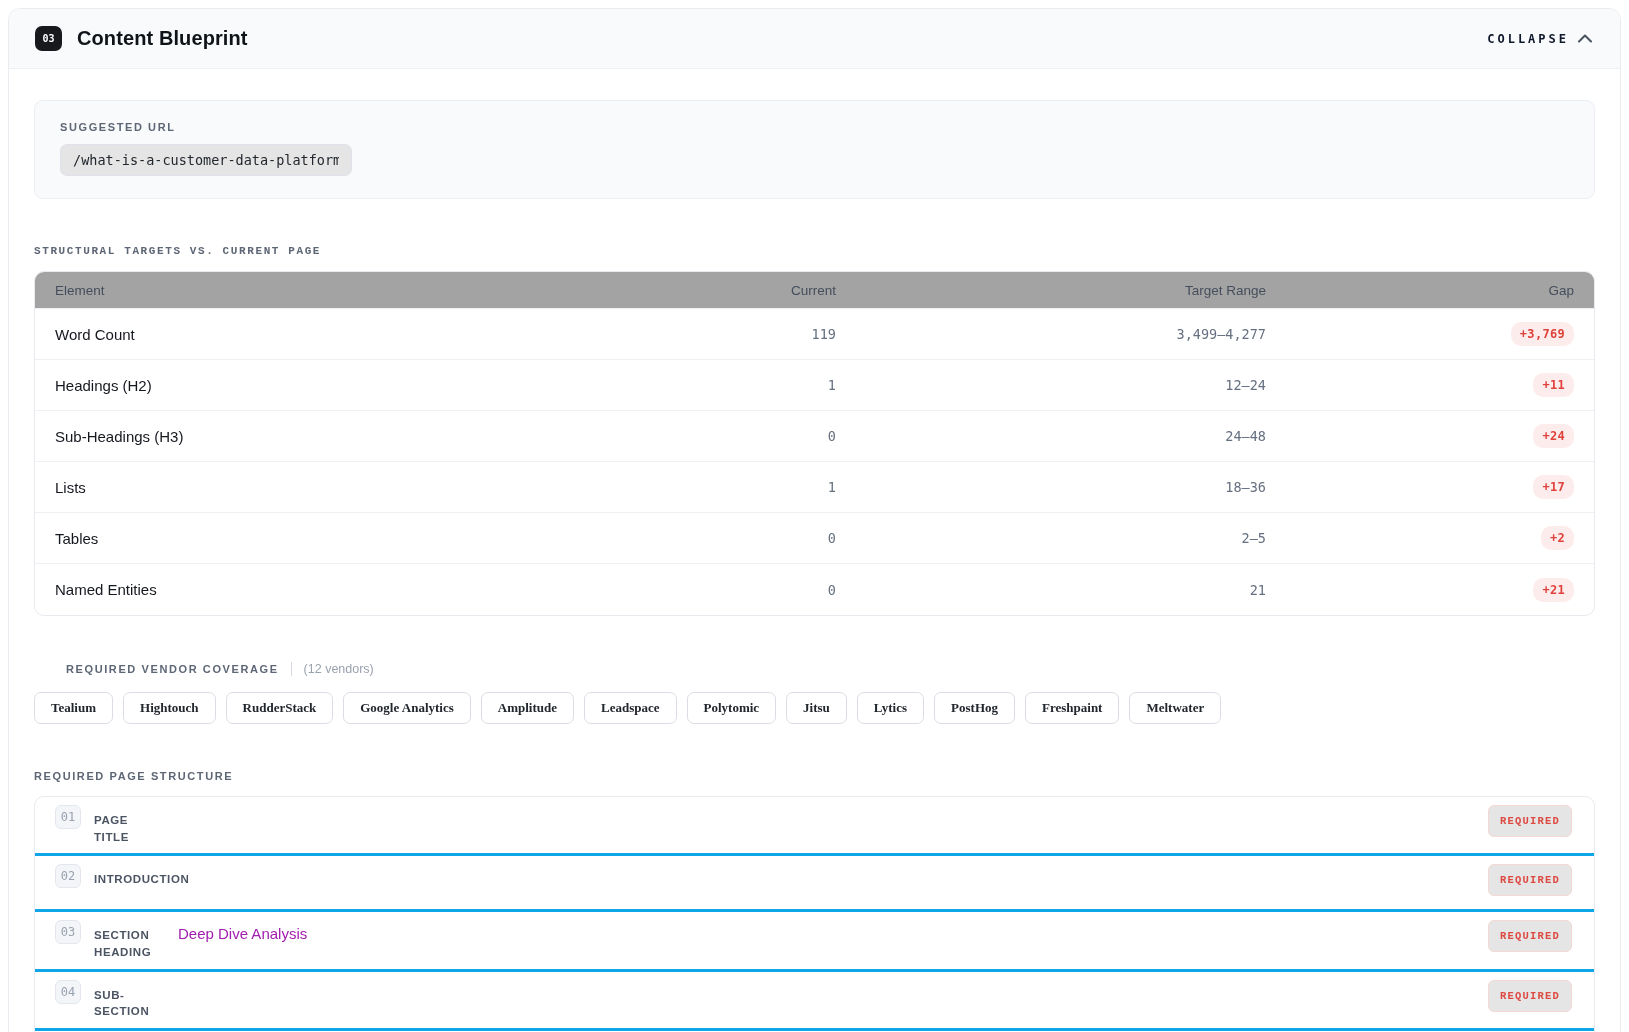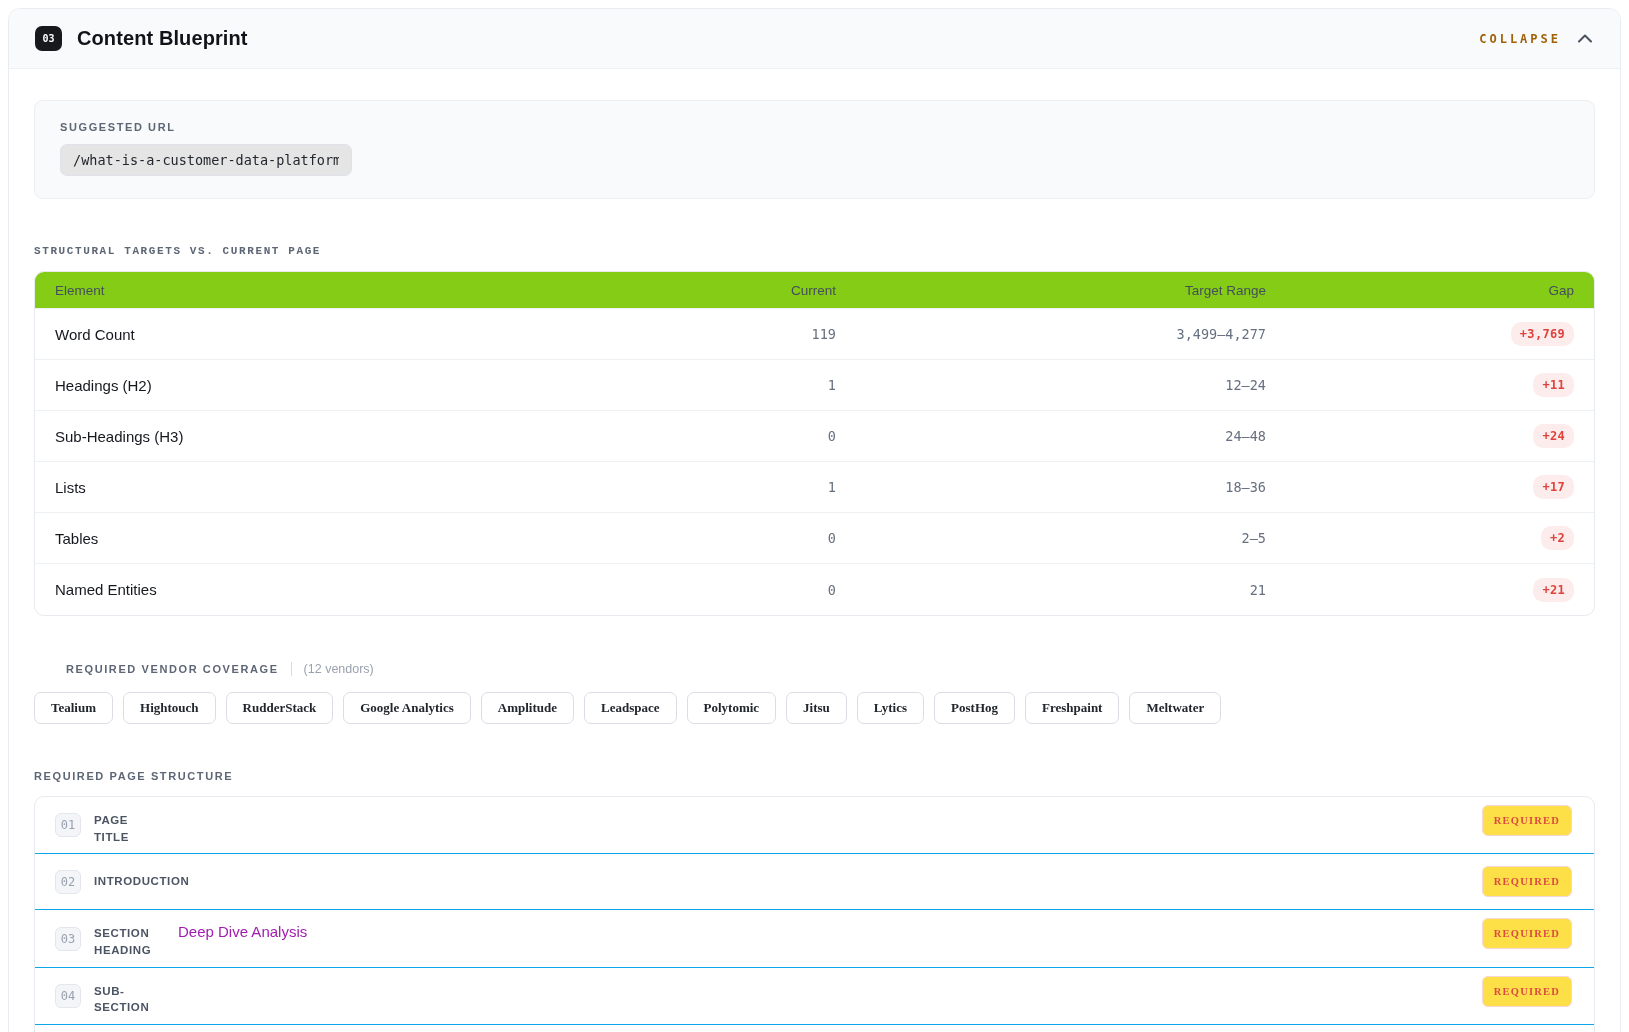--- a/index.html
+++ b/index.html
@@ -17,24 +17,24 @@
     height:60px; background:#f8fafc; border-bottom:1px solid #edf0f4;
     border-radius:12px 12px 0 0; display:flex; align-items:center; padding:0 28px 0 26px;
   }
   .hdr-badge {
     width:27px; height:25px; background:#17191d; color:#ffffff; border-radius:7px;
     display:flex; align-items:center; justify-content:center;
     font-family:"DejaVu Sans Mono", monospace; font-size:10px; font-weight:bold;
   }
   .hdr-title { margin-left:15px; font-size:20px; font-weight:600; color:#101419; letter-spacing:.1px; }
   .hdr-collapse {
-    margin-left:auto; display:flex; align-items:center; gap:17px; cursor:pointer;
+    margin-left:auto; display:flex; align-items:center; gap:9px; cursor:pointer;
     background:none; border:none;
     font-family:"DejaVu Sans Mono", monospace; font-size:12px; font-weight:bold;
-    color:#a16207; letter-spacing:3px;
+    color:#0f172a; letter-spacing:3px;
   }
   .hdr-collapse svg { stroke:#4a5260; }
 
   
   .content { padding:31px 25px 0 25px; }
 
   .sec-label {
     font-size:11px; font-weight:bold; color:#5d6675; letter-spacing:1.6px;
   }
 
@@ -53,21 +53,21 @@
   
   .tbl-label { margin-top:46px;font-family:Liberation Mono, monospace; }
   .tbl {
     margin-top:14px; border:1px solid #e7eaef; border-radius:10px; overflow:hidden;
     background:#fff;
   }
   .t-row {
     display:grid; grid-template-columns:1fr 170px 430px 308px;
     align-items:center; padding:0 20px;
   }
-  .t-head { background:#84cc16; height:37px; border-bottom:1px solid #eceff3; }
+  .t-head { background:#a3a3a3; height:37px; border-bottom:1px solid #eceff3; }
   .t-head .t-cell { font-size:13.5px; font-weight:500; color:#454e5c; }
   .t-body { height:51px; border-bottom:1px solid #eef1f4; }
   .t-body:last-child { border-bottom:none; }
   .t-cell.num { text-align:right; }
   .t-el { font-size:15px; color:#15181e; }
   .t-val { font-family:"DejaVu Sans Mono", monospace; font-size:13.5px; color:#667080; }
   .gap-badge {
     display:inline-block; background:#fdecec; color:#e0413b; border-radius:10px;
     font-family:"DejaVu Sans Mono", monospace; font-size:12px; font-weight:bold;
     padding:5px 9px; letter-spacing:.3px;margin-left:44px;
@@ -84,39 +84,39 @@
     font-size:13px; font-weight:bold; color:#22262d; cursor:pointer;
   }
 
   
   .struct-label { margin-top:46px; }
   .struct-card {
     margin-top:14px; border:1px solid #e7eaef; border-radius:10px;
     background:#fff; height:300px; overflow:hidden;
   }
   .s-row {
-    display:flex; align-items:center; min-height:56px; padding:8px 22px 8px 20px;
-    border-bottom:1px solid #0ea5e9;
+    display:flex; min-height:56px; padding:8px 22px 8px 20px;
+    border-bottom:3px solid #0ea5e9;
   }
   .badge-num {
     width:26px; height:24px; background:#f3f5f8; border:1px solid #e3e7ed;
     border-radius:6px; display:flex; align-items:center; justify-content:center;
     font-family:"DejaVu Sans Mono", monospace; font-size:12px; color:#99a2b0;
     flex-shrink:0;
   }
   .s-content { display:flex; align-items:baseline; margin-left:13px; flex:1; min-width:0; }
   .s-type {
     width:62px; flex-shrink:0; font-size:11.5px; font-weight:bold; color:#4b5462;
     letter-spacing:.6px; line-height:1.45; white-space:normal;
   }
   .s-title { margin-left:22px; font-size:15px; color:#a21caf; white-space:nowrap; }
   .req-badge {
     margin-left:auto; flex-shrink:0;
-    background:#fde047; border:1px solid #f6d7d4; color:#dd4a41; border-radius:6px;
-    font-family:Liberation Serif, serif; font-size:10.5px; font-weight:bold;
+    background:#e5e5e5; border:1px solid #f6d7d4; color:#dd4a41; border-radius:6px;
+    font-family:Liberation Mono, monospace; font-size:10.5px; font-weight:bold;
     letter-spacing:1.2px; padding:9px 11px;
   }
 </style>
 </head>
 <body>
 
 <div class="card">
 
   <div class="hdr">
     <div class="hdr-badge mono">03</div>

